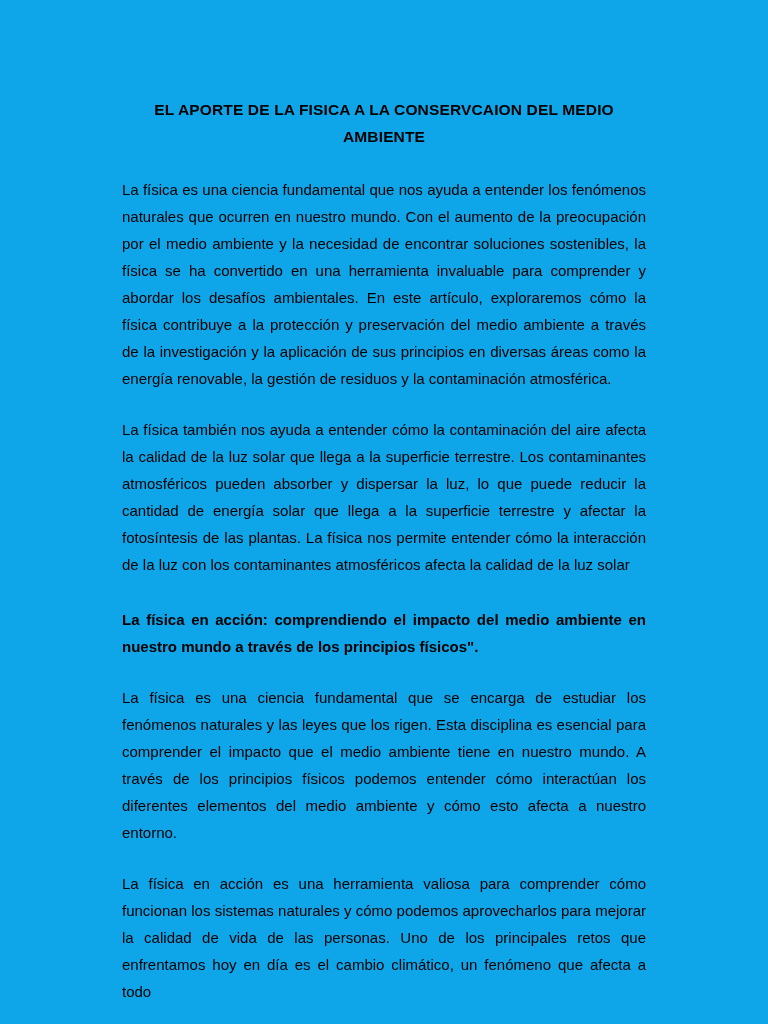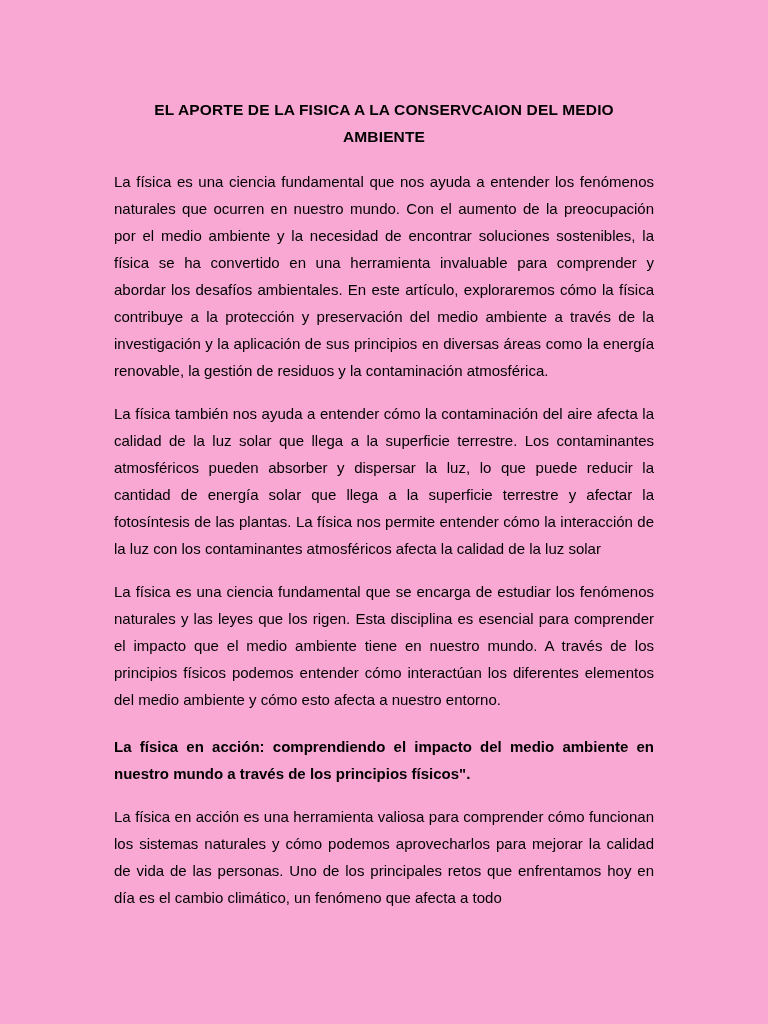--- a/index.html
+++ b/index.html
@@ -13,21 +13,21 @@
     overflow: hidden;
     font-family: "Liberation Sans", sans-serif;
     color: #000000;
     -webkit-font-smoothing: antialiased;
   }
 
   .page {
     position: relative;
     width: 768px;
     height: 1024px;
-    background: #f9a8d4;
+    background: #0ea5e9;
     box-sizing: border-box;
   }
 
   .content {
     position: absolute;
     left: 110px;
     top: 0;
     width: 548px;
   }
 
@@ -55,21 +55,21 @@
 
   .heading-desarrollo {
     padding-top: 63px;
   }
 
   .para {
     font-size: 15px;
     line-height: 27px;
     text-align: justify;
     text-justify: inter-word;
-    margin: 4px;
+    margin: 12px;
     hyphens: none;
   }
 
   .para-first-intro { padding-top: 14px; }
   .para-gap         { padding-top: 12px; }
   .para-after-head  { padding-top: 16px; }
 
   .para-bold {
     font-weight: bold;
   }
@@ -86,20 +86,20 @@
       <span>EL APORTE DE LA FISICA A LA CONSERVCAION DEL MEDIO</span><br>
       <span>AMBIENTE</span>
     </div>
 
 
     <p class="para para-first-intro">La física es una ciencia fundamental que nos ayuda a entender los fenómenos naturales que ocurren en nuestro mundo. Con el aumento de la preocupación por el medio ambiente y la necesidad de encontrar soluciones sostenibles, la física se ha convertido en una herramienta invaluable para comprender y abordar los desafíos ambientales. En este artículo, exploraremos cómo la física contribuye a la protección y preservación del medio ambiente a través de la investigación y la aplicación de sus principios en diversas áreas como la energía renovable, la gestión de residuos y la contaminación atmosférica.</p>
 
     <p class="para para-gap">La física también nos ayuda a entender cómo la contaminación del aire afecta la calidad de la luz solar que llega a la superficie terrestre. Los contaminantes atmosféricos pueden absorber y dispersar la luz, lo que puede reducir la cantidad de energía solar que llega a la superficie terrestre y afectar la fotosíntesis de las plantas. La física nos permite entender cómo la interacción de la luz con los contaminantes atmosféricos afecta la calidad de la luz solar</p>
 
 
+    <p class="para para-bold para-after-head">La física en acción: comprendiendo el impacto del medio ambiente en nuestro mundo a través de los principios físicos".</p>
+
     <p class="para para-gap">La física es una ciencia fundamental que se encarga de estudiar los fenómenos naturales y las leyes que los rigen. Esta disciplina es esencial para comprender el impacto que el medio ambiente tiene en nuestro mundo. A través de los principios físicos podemos entender cómo interactúan los diferentes elementos del medio ambiente y cómo esto afecta a nuestro entorno.</p>
-
-    <p class="para para-bold para-after-head">La física en acción: comprendiendo el impacto del medio ambiente en nuestro mundo a través de los principios físicos".</p>
 
     <p class="para para-gap">La física en acción es una herramienta valiosa para comprender cómo funcionan los sistemas naturales y cómo podemos aprovecharlos para mejorar la calidad de vida de las personas. Uno de los principales retos que enfrentamos hoy en día es el cambio climático, un fenómeno que afecta a todo</p>
 
   </div>
 </div>
 
 </body></html>

